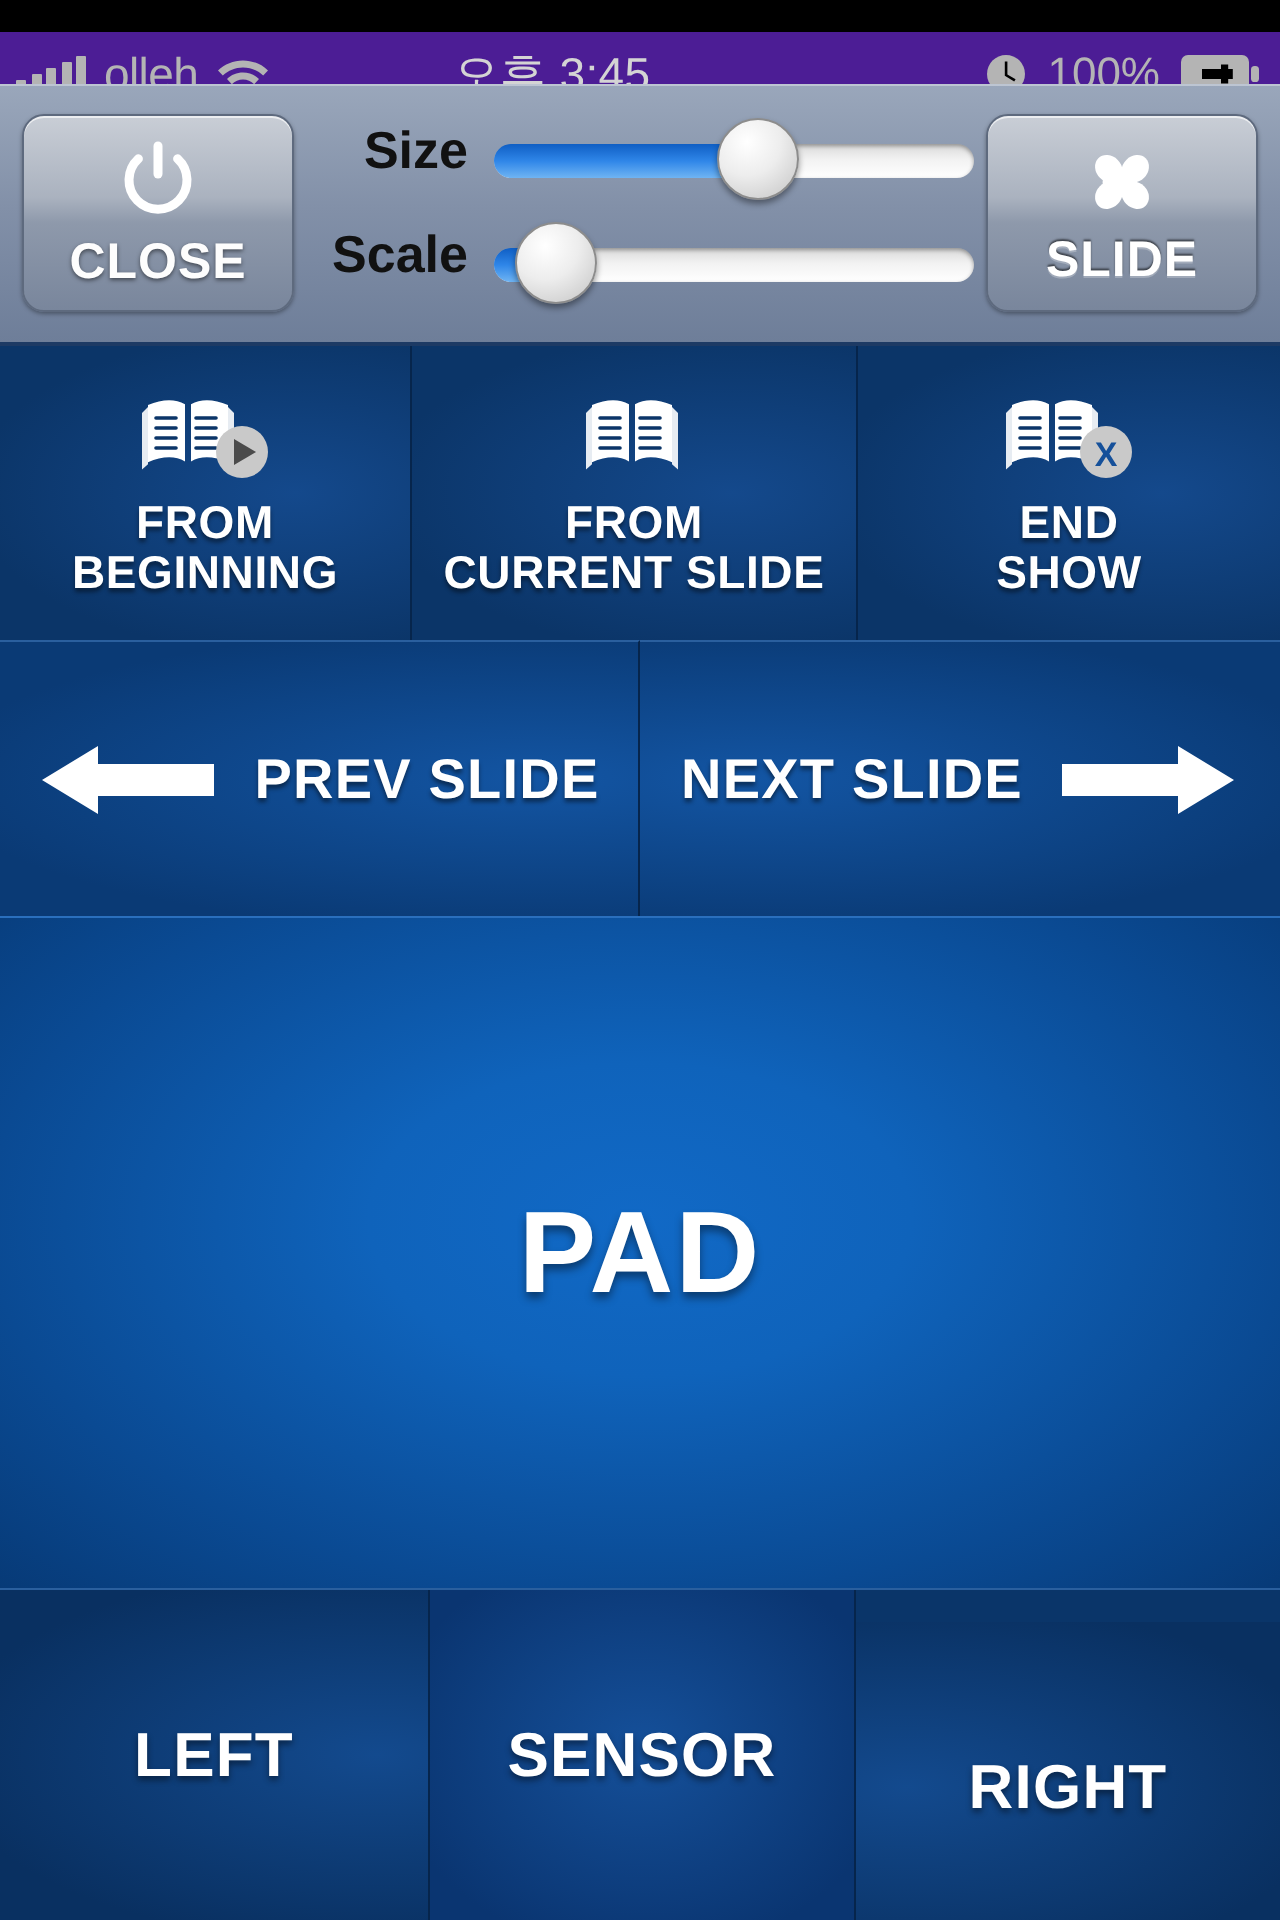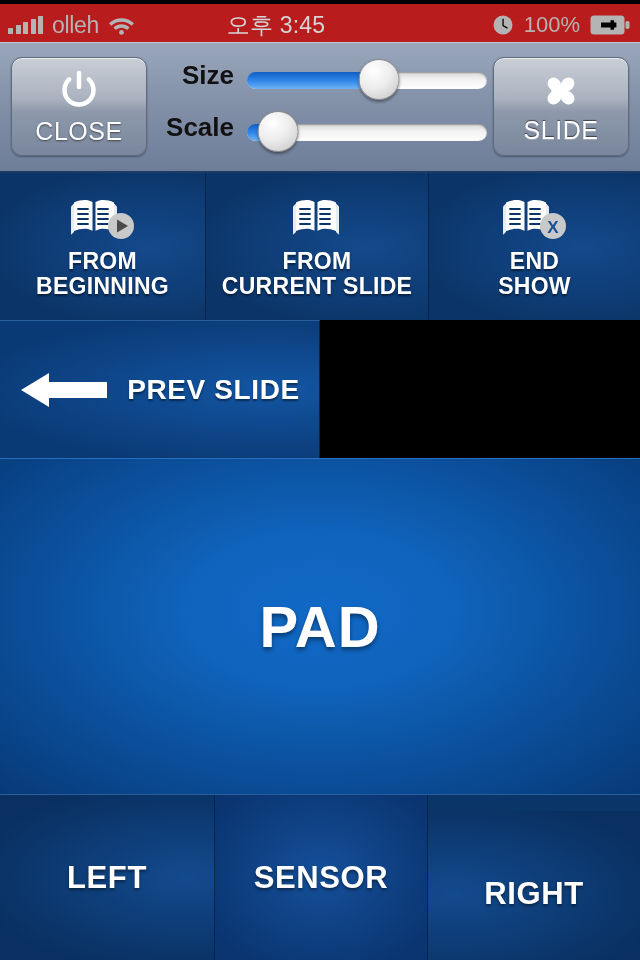--- a/index.html
+++ b/index.html
@@ -10,23 +10,23 @@
     overflow: hidden;
   }
   #app {
     position: relative;
     width: 640px; height: 960px;
     overflow: hidden;
   }
 
   
   .statusbar {
-    position: absolute; top: 4px; left: 0;
+    position: absolute; top: 16px; left: 0;
     width: 640px; height: 42px;
-    background: #b91c1c;
+    background: #4c1d95;
     color: #b4b4b4;
   }
   .sb-left {
     position: absolute; left: 8px; top: 0;
     height: 42px; display: flex; align-items: center; gap: 9px;
   }
   .sb-center {
     position: absolute; left: 0; top: 0; width: 552px; height: 42px;
     display: flex; align-items: center; justify-content: center;
   }
@@ -69,21 +69,21 @@
     box-shadow: inset 0 1px 0 rgba(255,255,255,0.65),
                 0 1px 2px rgba(0,0,0,0.35);
     display: flex; flex-direction: column;
     align-items: center; justify-content: center;
     gap: 2px;
     box-sizing: border-box;
   }
   .gbtn-close { left: 11px; }
   .gbtn-zoom { right: 11px; }
   .gbtn-label {
-    font-size: 25px; font-weight: normal; color: #ffffff;
+    font-size: 25px; font-weight: bold; color: #ffffff;
     text-shadow: 0 -1px 1px rgba(0,0,0,0.55), 0 1px 0 rgba(255,255,255,0.25);
     letter-spacing: 0.5px;
   }
   .gbtn-close .gbtn-label {
     color: #fdfdfd;
     text-shadow: 0 1px 2px rgba(0,0,0,0.5);
   }
 
   .sliders {
     position: absolute; left: 155px; top: 8px;
@@ -377,20 +377,28 @@
 
   <div class="slidecell prev">
     <span>
       <svg width="90" height="44" viewBox="0 0 90 44">
         <path d="M2 22 L30 5 v9 H88 v16 H30 v9 z" fill="#fff"></path>
       </svg>
     </span>
     <span class="slide-label">PREV SLIDE</span>
   </div>
 
+  <div class="slidecell next">
+    <span class="slide-label">NEXT SLIDE</span>
+    <span>
+      <svg width="90" height="44" viewBox="0 0 90 44">
+        <path d="M88 22 L60 5 v9 H2 v16 H60 v9 z" fill="#fff"></path>
+      </svg>
+    </span>
+  </div>
 
   <div class="pad">
     <span class="pad-label">PAD</span>
   </div>
 
   <div class="botrow">
     <div class="botcell b1">
       <span class="botcell-label">LEFT</span>
     </div>
     <div class="botcell b2">

